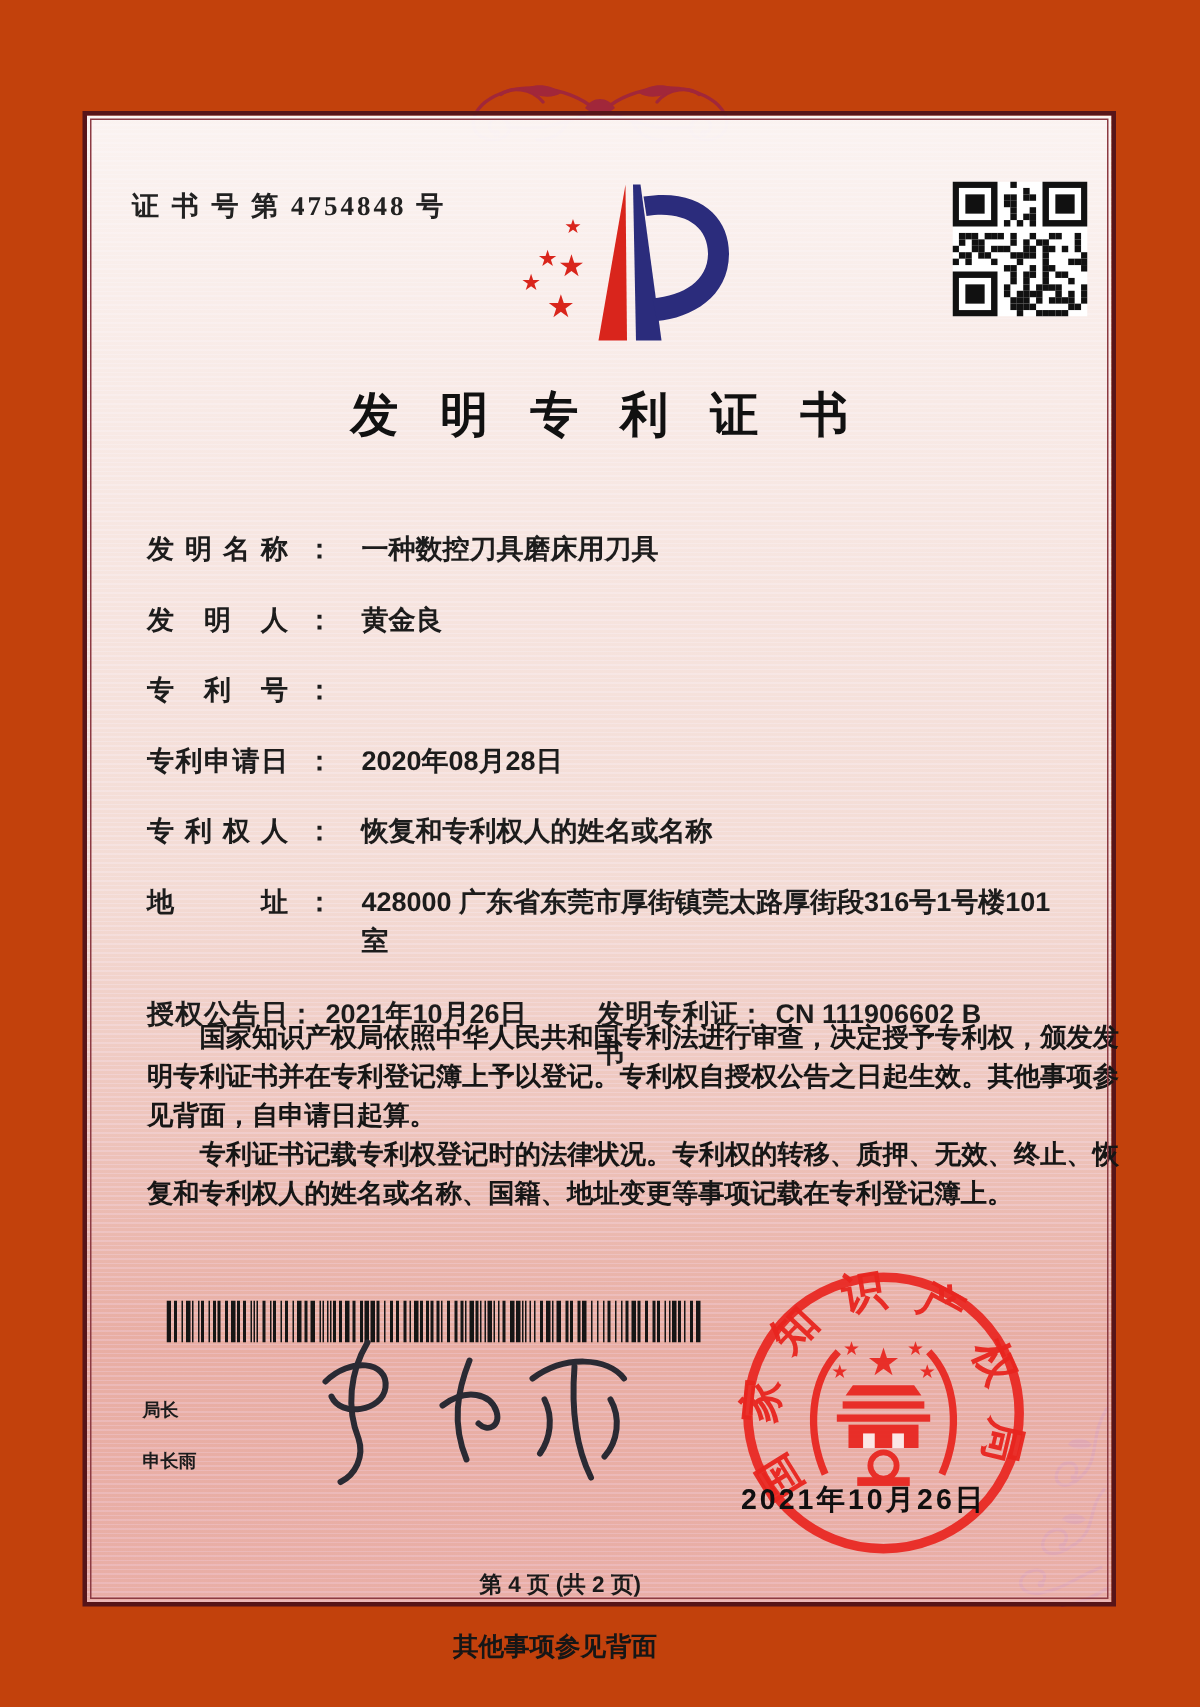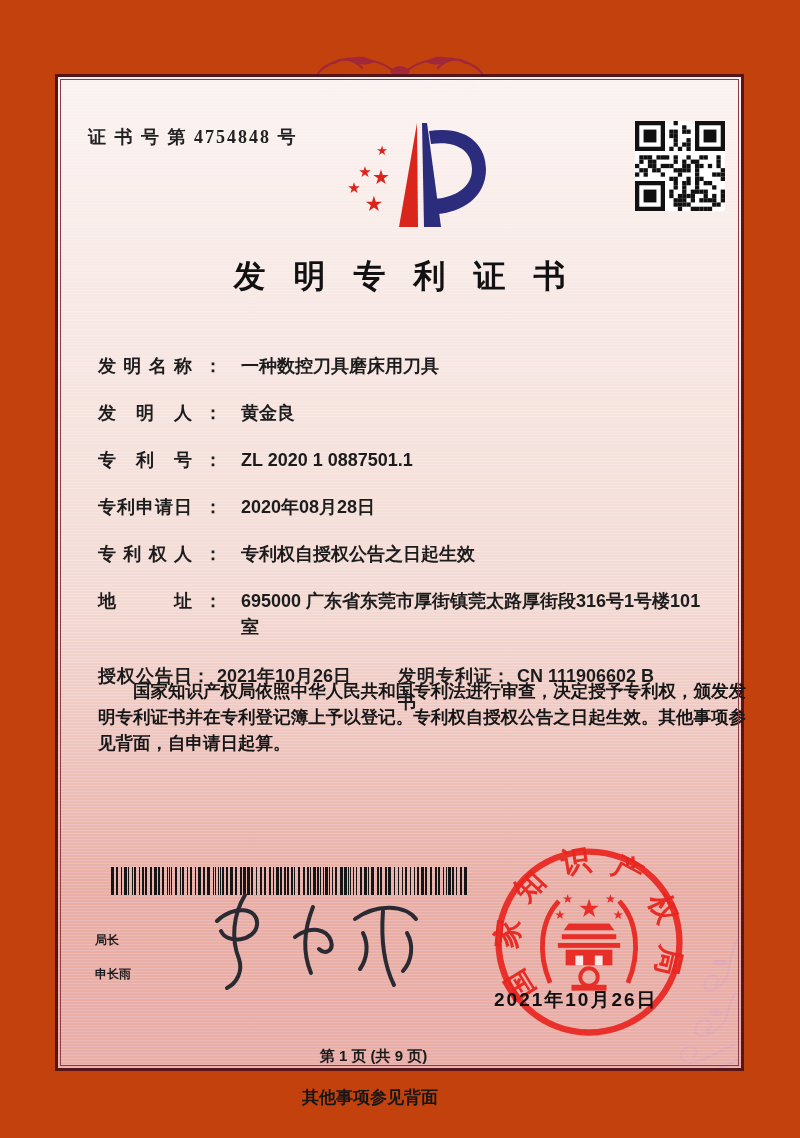--- a/index.html
+++ b/index.html
@@ -271,53 +271,53 @@
         <span class="fvalue">一种数控刀具磨床用刀具</span>
       </div>
       <div class="field-row">
         <span class="flabel">发明人</span>
           <span class="fcolon">：</span>
         <span class="fvalue">黄金良</span>
       </div>
       <div class="field-row">
         <span class="flabel">专利号</span>
           <span class="fcolon">：</span>
-        <span class="fvalue">ZL 2020 1 0887501.1</span>
       </div>
       <div class="field-row">
         <span class="flabel">专利申请日</span>
           <span class="fcolon">：</span>
         <span class="fvalue">2020年08月28日</span>
       </div>
       <div class="field-row">
         <span class="flabel">专利权人</span>
           <span class="fcolon">：</span>
-        <span class="fvalue">专利权自授权公告之日起生效</span>
+        <span class="fvalue">恢复和专利权人的姓名或名称</span>
       </div>
       <div class="field-row addr">
         <span class="flabel">地址</span>
           <span class="fcolon">：</span>
-        <span class="fvalue">695000 广东省东莞市厚街镇莞太路厚街段316号1号楼101室</span>
+        <span class="fvalue">428000 广东省东莞市厚街镇莞太路厚街段316号1号楼101室</span>
       </div>
       <div class="grant-row">
         <span class="pair first">
           <span class="flabel">授权公告日</span>
             <span class="fcolon">：</span>
           <span class="fvalue">2021年10月26日</span>
         </span>
         <span class="pair second">
           <span class="flabel">发明专利证书</span>
             <span class="fcolon">：</span>
           <span class="fvalue">CN 111906602 B</span>
         </span>
       </div>
     </div>
 
     <div class="paras">
       <p>国家知识产权局依照中华人民共和国专利法进行审查，决定授予专利权，颁发发明专利证书并在专利登记簿上予以登记。专利权自授权公告之日起生效。其他事项参见背面，自申请日起算。</p>
+      <p>专利证书记载专利权登记时的法律状况。专利权的转移、质押、无效、终止、恢复和专利权人的姓名或名称、国籍、地址变更等事项记载在专利登记簿上。</p>
     </div>
 
     <svg class="barcode" viewBox="0 0 362 28" preserveAspectRatio="none">
         <rect x="0" y="0" width="3" height="28" fill="#151515"></rect>
         <rect x="5" y="0" width="2" height="28" fill="#151515"></rect>
         <rect x="10" y="0" width="1" height="28" fill="#151515"></rect>
         <rect x="13" y="0" width="3" height="28" fill="#151515"></rect>
         <rect x="17" y="0" width="1" height="28" fill="#151515"></rect>
         <rect x="21" y="0" width="1" height="28" fill="#151515"></rect>
         <rect x="23" y="0" width="2" height="28" fill="#151515"></rect>
@@ -451,17 +451,17 @@
         <rect x="96" y="124" width="8" height="10" fill="#fdeceb"></rect>
         <rect x="116" y="124" width="8" height="10" fill="#fdeceb"></rect>
         <circle cx="110" cy="146" r="9" fill="none" stroke="#e8251f" stroke-width="4"></circle>
         <path d="M70,152 C57,122 60,88 79,68" fill="none" stroke="#e8251f" stroke-width="5"></path>
         <path d="M150,152 C163,122 160,88 141,68" fill="none" stroke="#e8251f" stroke-width="5"></path>
         <rect x="92" y="154" width="36" height="6"></rect>
       </g>
     </svg>
     <div class="seal-date">2021年10月26日</div>
 
-    <div class="page-info">第 1 页 (共 9 页)</div>
+    <div class="page-info">第 4 页 (共 2 页)</div>
   </div>
 
   <div class="back-note">其他事项参见背面</div>
 </div>
 
 </body></html>

